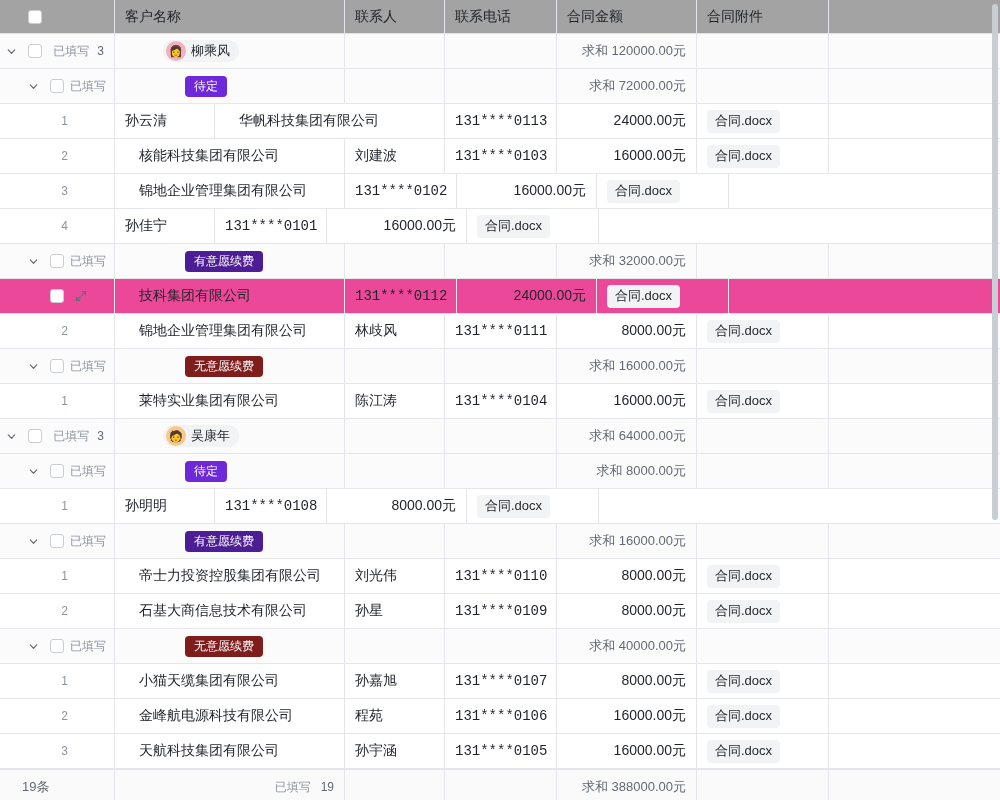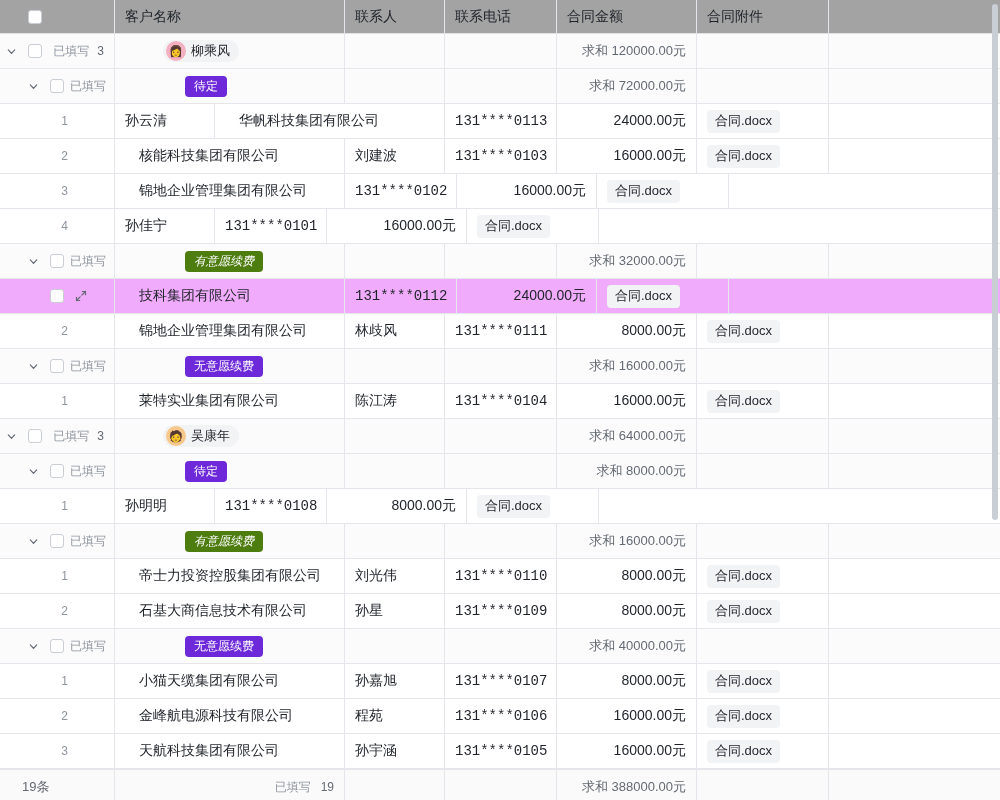--- a/index.html
+++ b/index.html
@@ -35,21 +35,21 @@
     border-bottom: 1px solid #dfe1e5;
     height: 34px;
   }
   .row.group {
     background: #fbfbfc;
   }
   .row.l1 {
     background: #ffffff;
   }
   .row.highlight {
-    background: #f0abfc;
+    background: #ec4899;
   }
   .row.summary {
     background: #fafafa;
     border-bottom: none;
     border-top: 1px solid #e5e6eb;
   }
   .cell {
     box-sizing: border-box;
     border-right: 1px solid #e5e6eb;
     padding: 0 10px;
@@ -142,22 +142,22 @@
     height: 22px; box-sizing: border-box;
   }
   .person .pname { font-size: 13px; color: #1f2329; }
 
   .tag {
     display: inline-flex; align-items: center; justify-content: center;
     height: 21px; border-radius: 4px; padding: 0 9px;
     font-size: 12px; color: #fff; font-weight: 400;
   }
   .tag-pending { background: #6d28d9; }
-  .tag-willing { background: #4d7c0f; font-style: italic; }
-  .tag-unwilling { background: #6d28d9; }
+  .tag-willing { background: #4c1d95; }
+  .tag-unwilling { background: #7f1d1d; }
 
   .name-text { font-size: 14px; color: #1f2329; }
   .contact-text { font-size: 14px; color: #1f2329; }
   .phone-text { font-size: 14px; color: #1f2329; font-family: Liberation Mono, monospace; }
   .amount-text { font-size: 14px; color: #1f2329; }
   .sum-text { font-size: 13px; color: #646a73; }
   .c-amount.rightal { justify-content: flex-end; }
   .file-chip {
     display: inline-flex; align-items: center; height: 23px;
     background: #f2f3f5; border-radius: 4px; padding: 0 8px;

